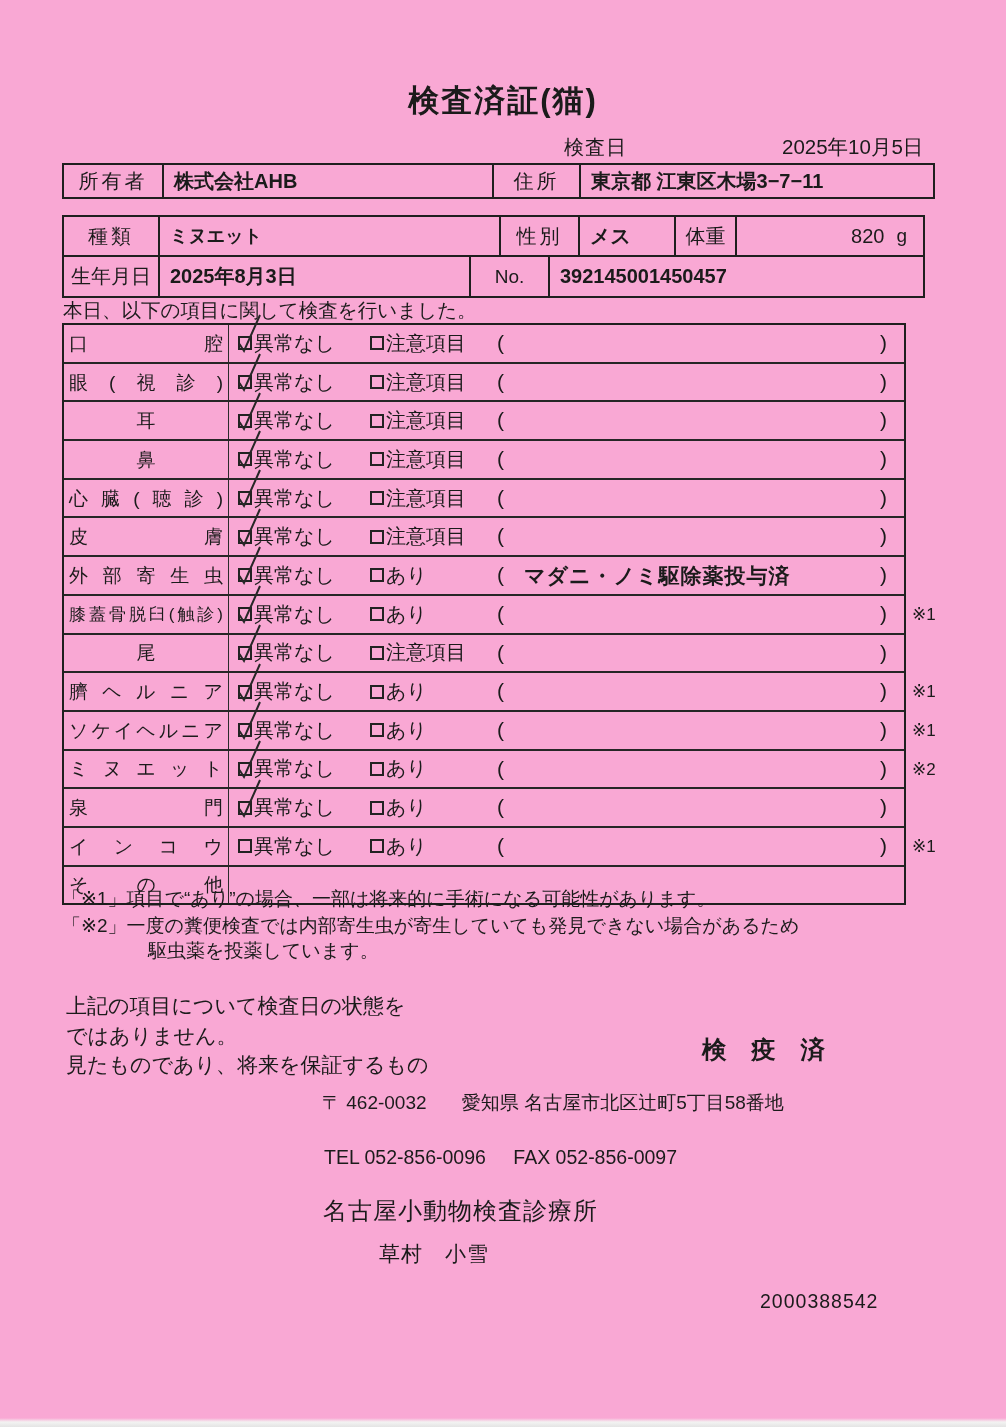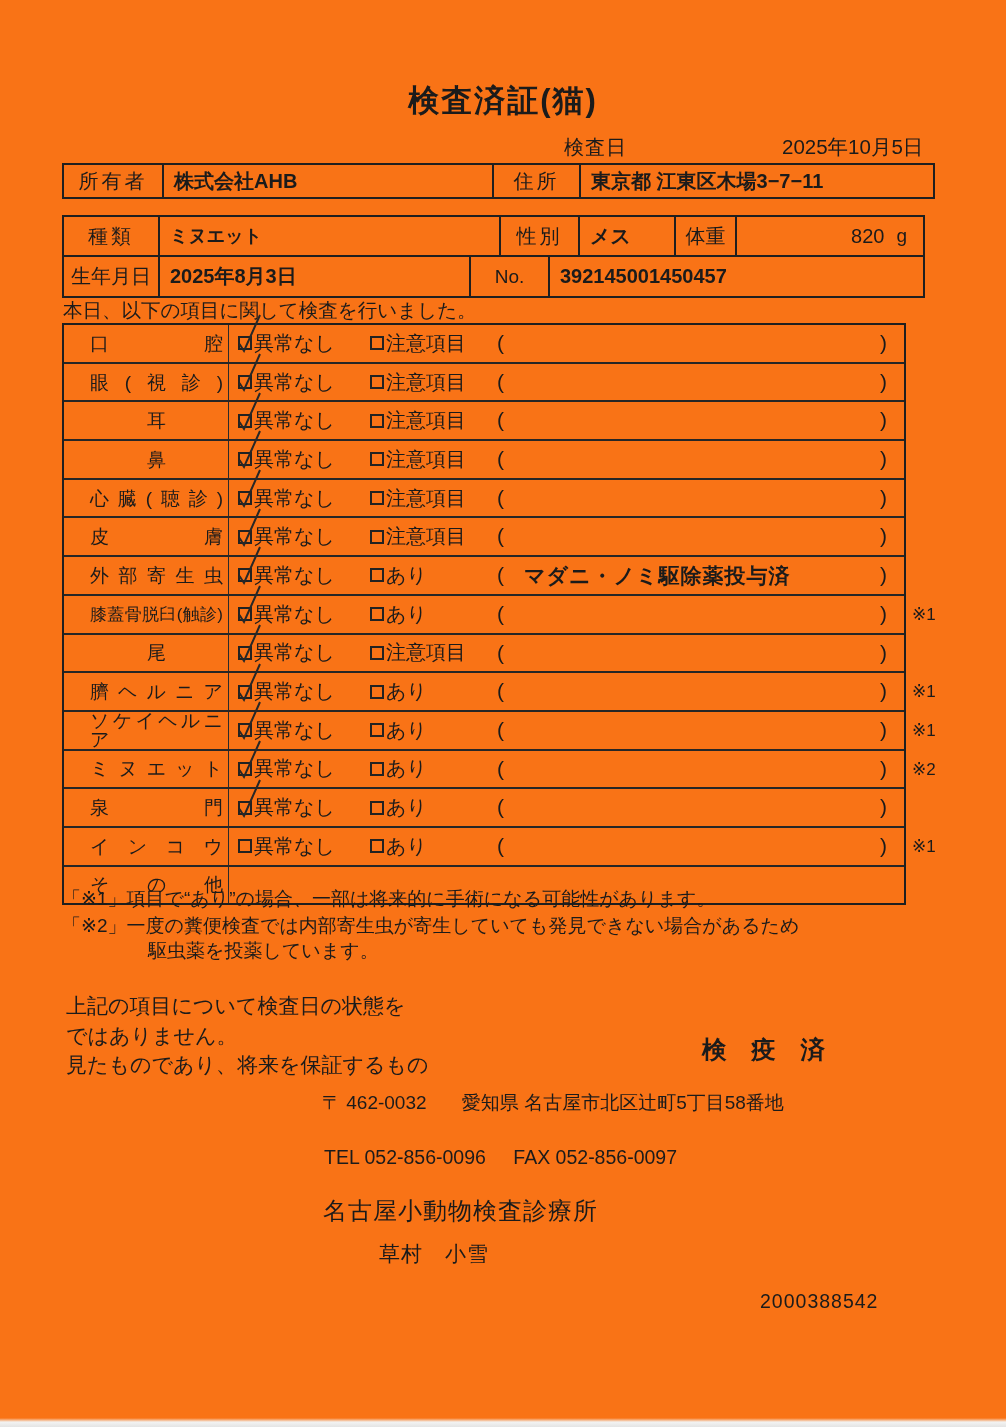--- a/index.html
+++ b/index.html
@@ -1,18 +1,18 @@
 <!DOCTYPE html>
 <html><head>
 <meta charset="utf-8">
 <style>
   html,body { margin:0; padding:0; background:#9a9a9a; }
   .page {
     position:relative; width:1006px; height:1427px; margin:0 auto;
-    background:#f97316; color:#1b1b1b; overflow:hidden;
+    background:#f9a8d4; color:#1b1b1b; overflow:hidden;
     font-family:"Liberation Sans","DejaVu Sans",sans-serif;
   }
   .abs { position:absolute; }
   .title { top:80px; left:0; width:100%; text-align:center;
            font-size:31px; font-weight:bold; letter-spacing:2px; }
   .examdate-label { top:134px; left:564px; font-size:20px; letter-spacing:1px; }
   .examdate-value { top:133px; left:782px; font-size:20.5px; }
 
   
   .btable { border:2px solid #1f1f1f; display:flex; box-sizing:border-box; }
@@ -29,21 +29,21 @@
 
   .intro { top:297px; left:63px; font-size:19.5px; }
 
   
   .exam-table { top:323px; left:62px; width:840px; border:2px solid #1f1f1f; box-sizing:content-box; }
   .exrow { position:relative; height:36.7px; }
   .exrow + .exrow { border-top:2px solid #262626; }
   .exlbl { position:absolute; left:0; top:0; bottom:0; width:165px;
            border-right:1.5px solid #2b2b2b; display:flex; align-items:center; box-sizing:border-box; }
   .exlbl > span { display:block; width:100%; padding:0 5px; box-sizing:border-box;
-                  font-size:19px; line-height:1;margin-left:21px; }
+                  font-size:19px; line-height:1; }
   .exlbl .justify { text-align:justify; text-align-last:justify; text-justify:inter-character; }
   .exlbl .center  { text-align:center; text-align-last:center; }
   .exlbl .fit     { text-align:justify; text-align-last:justify; font-size:17px; }
   .opt { position:absolute; top:0; bottom:0; display:flex; align-items:center; font-size:20px; }
   .opt1 { left:174px; } .opt2 { left:306px; }
   .cbx { position:relative; width:14px; height:14px; border:2px solid #222; margin-right:2px;
          box-sizing:border-box; flex:none; }
   .chk { position:absolute; left:-4px; top:-30px; width:30px; height:46px; overflow:visible; z-index:3; }
   .chk path { stroke:#272727; stroke-width:2; fill:none; }
   .po { position:absolute; left:433px; top:6px; font-size:21px; }

